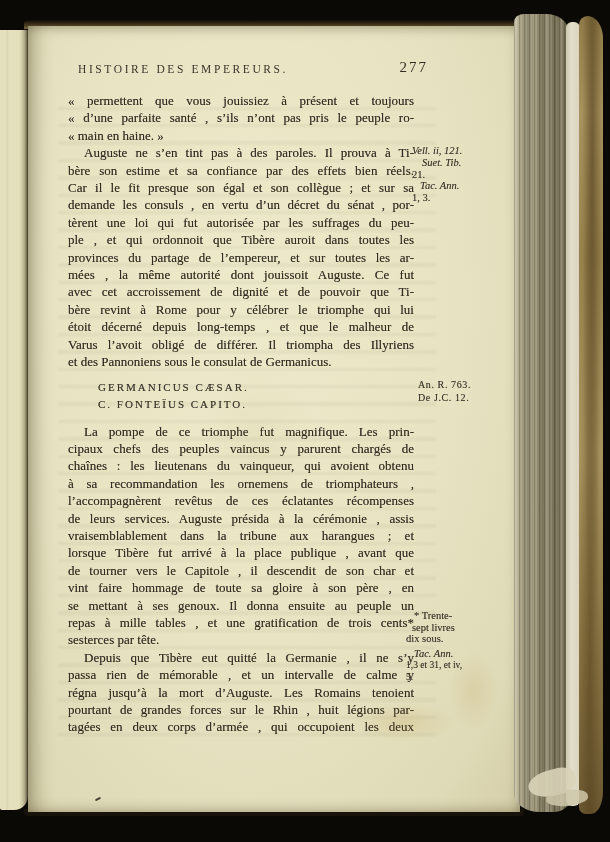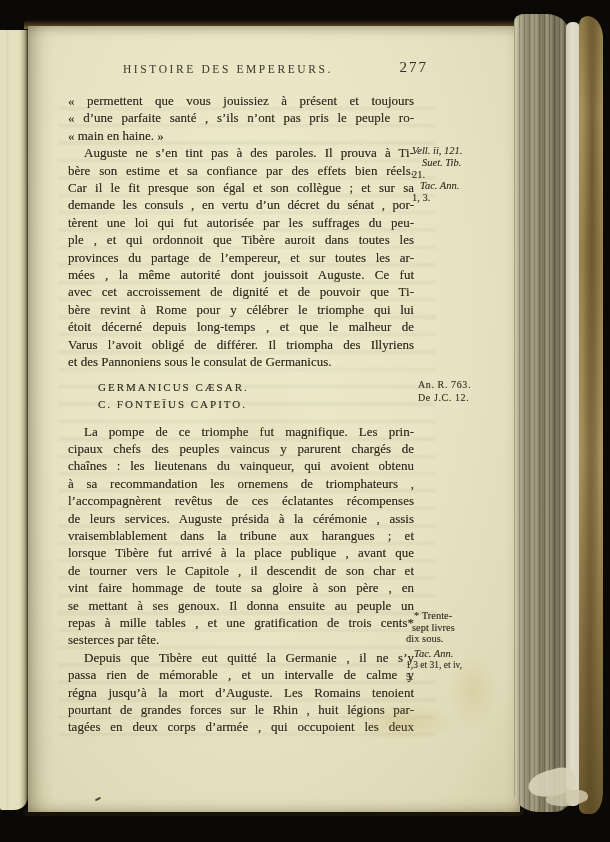--- a/index.html
+++ b/index.html
@@ -44,21 +44,21 @@
   .cover{position:absolute;left:579px;top:16px;width:24px;height:798px;
     background:radial-gradient(ellipse at 55% 18%, rgba(66,48,16,.55), transparent 55%),
       radial-gradient(ellipse at 45% 80%, rgba(66,48,16,.4), transparent 55%),
       linear-gradient(180deg,#8f7a49 0%,#a8935f 12%,#97824e 30%,#a8935f 55%,#8a7444 78%,#6b5830 100%);
     border-radius:10px 18px 14px 8px / 10px 26px 26px 8px;}
   .curl1{position:absolute;left:528px;top:770px;width:48px;height:26px;background:#d9d3b8;
     border-radius:50% 40% 40% 60%;transform:rotate(-16deg);opacity:.9;}
   .curl2{position:absolute;left:546px;top:790px;width:42px;height:16px;background:#cfc8ab;
     border-radius:45% 50% 40% 55%;transform:rotate(-8deg);opacity:.85;}
   
-  .hdr{position:absolute;top:37px;left:50px;width:300px;text-align:center;
+  .hdr{position:absolute;top:37px;left:50px;width:300px;
     font-size:11.5px;letter-spacing:2.6px;color:#3a352b;white-space:nowrap;}
   .pno{position:absolute;top:33px;left:330px;width:70px;text-align:right;
     font-size:15px;letter-spacing:2px;color:#332d23;}
   .col{position:absolute;top:66px;left:40px;width:346px;font-size:13px;line-height:17.4px;
     text-shadow:0 0 .5px rgba(60,52,38,.55);}
   .ln{text-align:justify;text-align-last:justify;white-space:normal;}
   .ln.end{text-align-last:left;}
   .ln.ind{text-indent:16px;}
   .shead{margin:8px 0 10px 30px;line-height:17px;font-size:11px;letter-spacing:2px;color:#36312a;}
   

